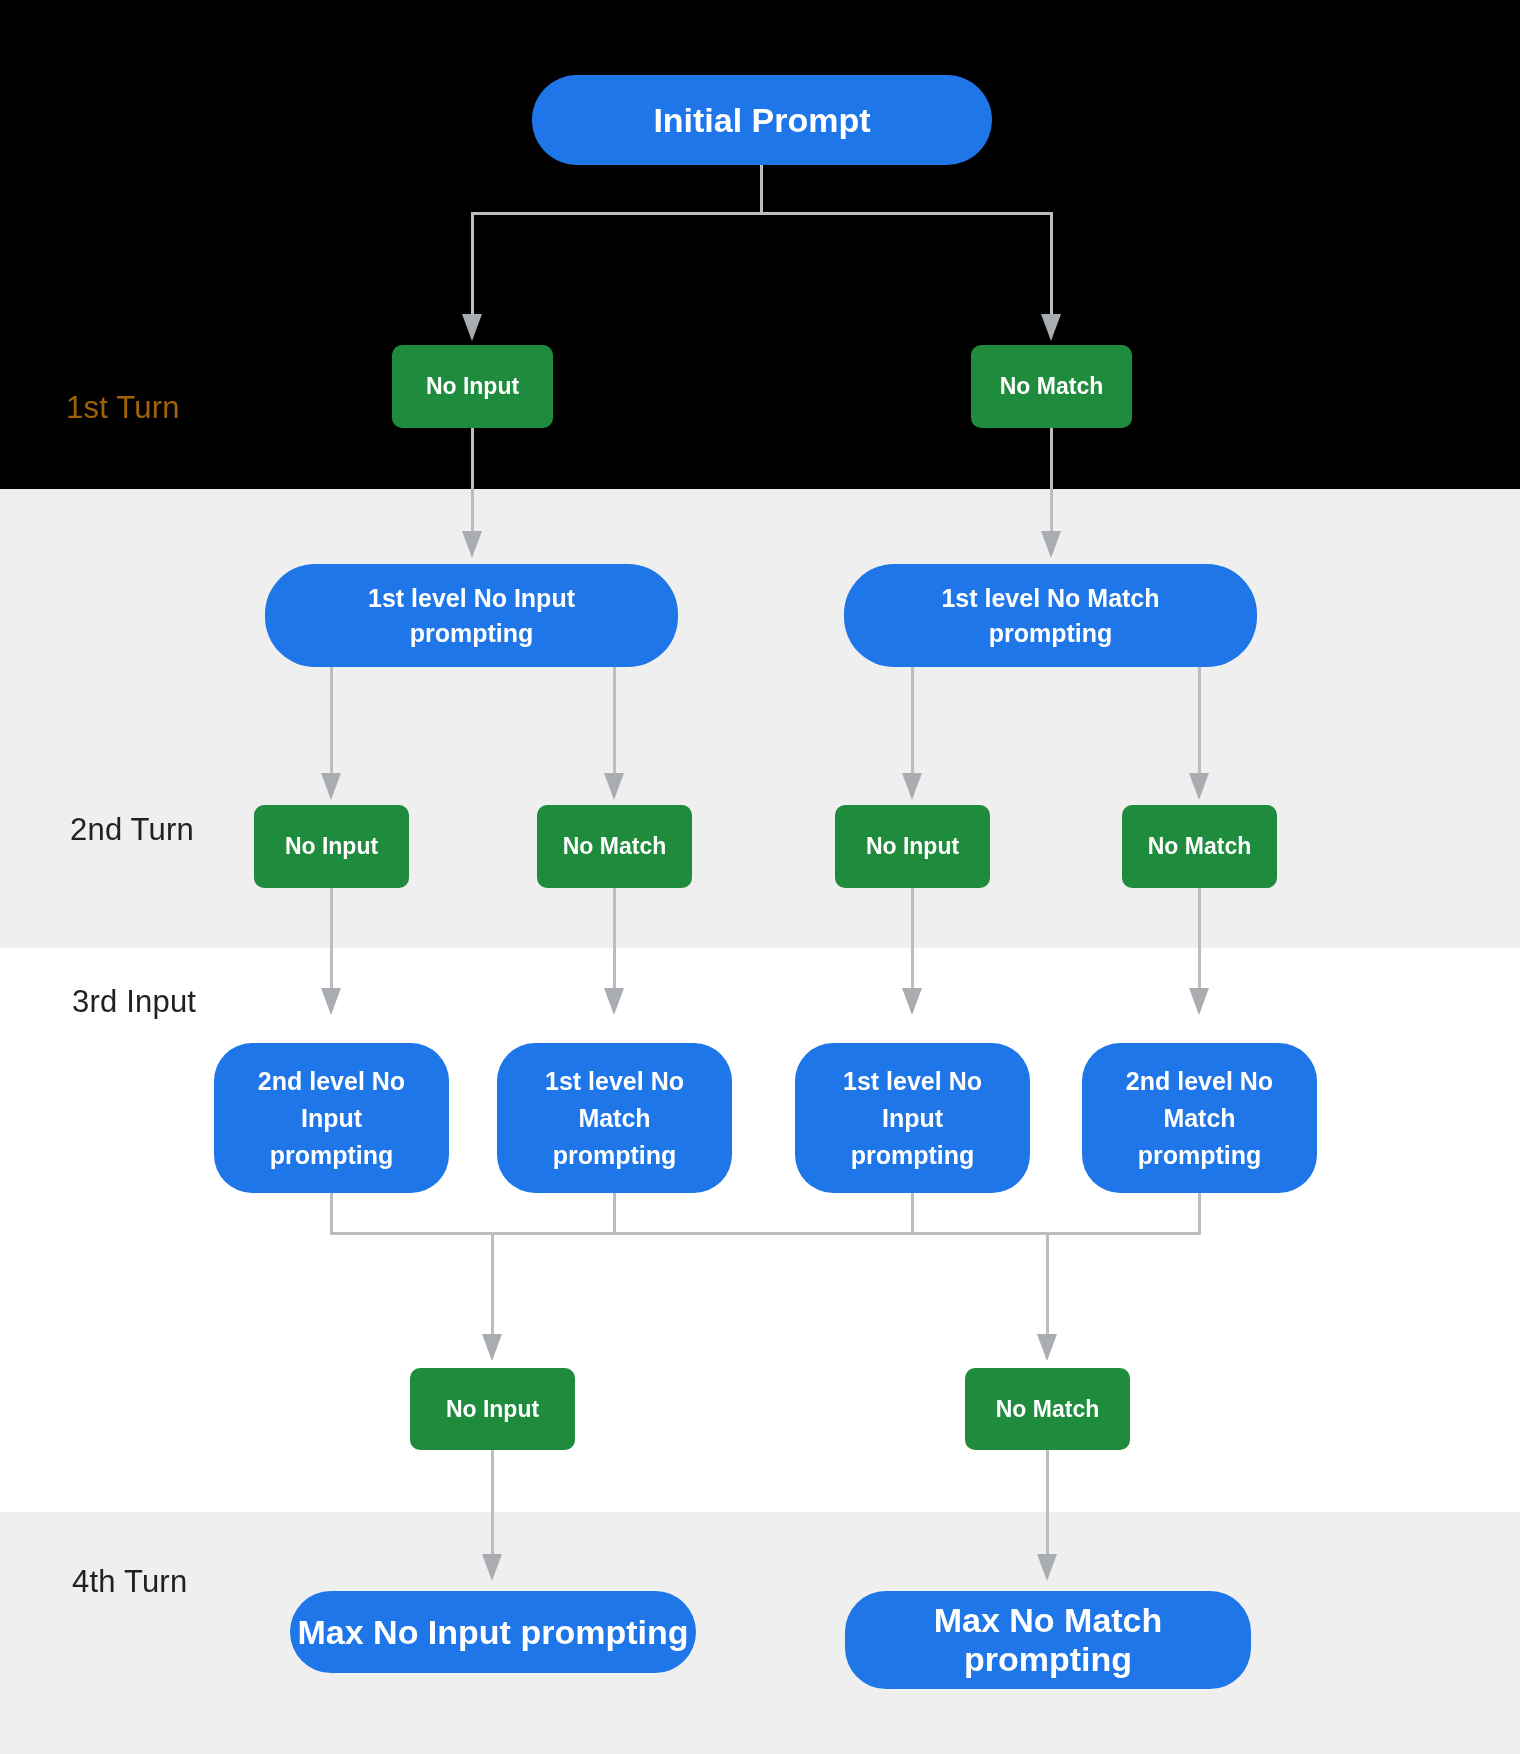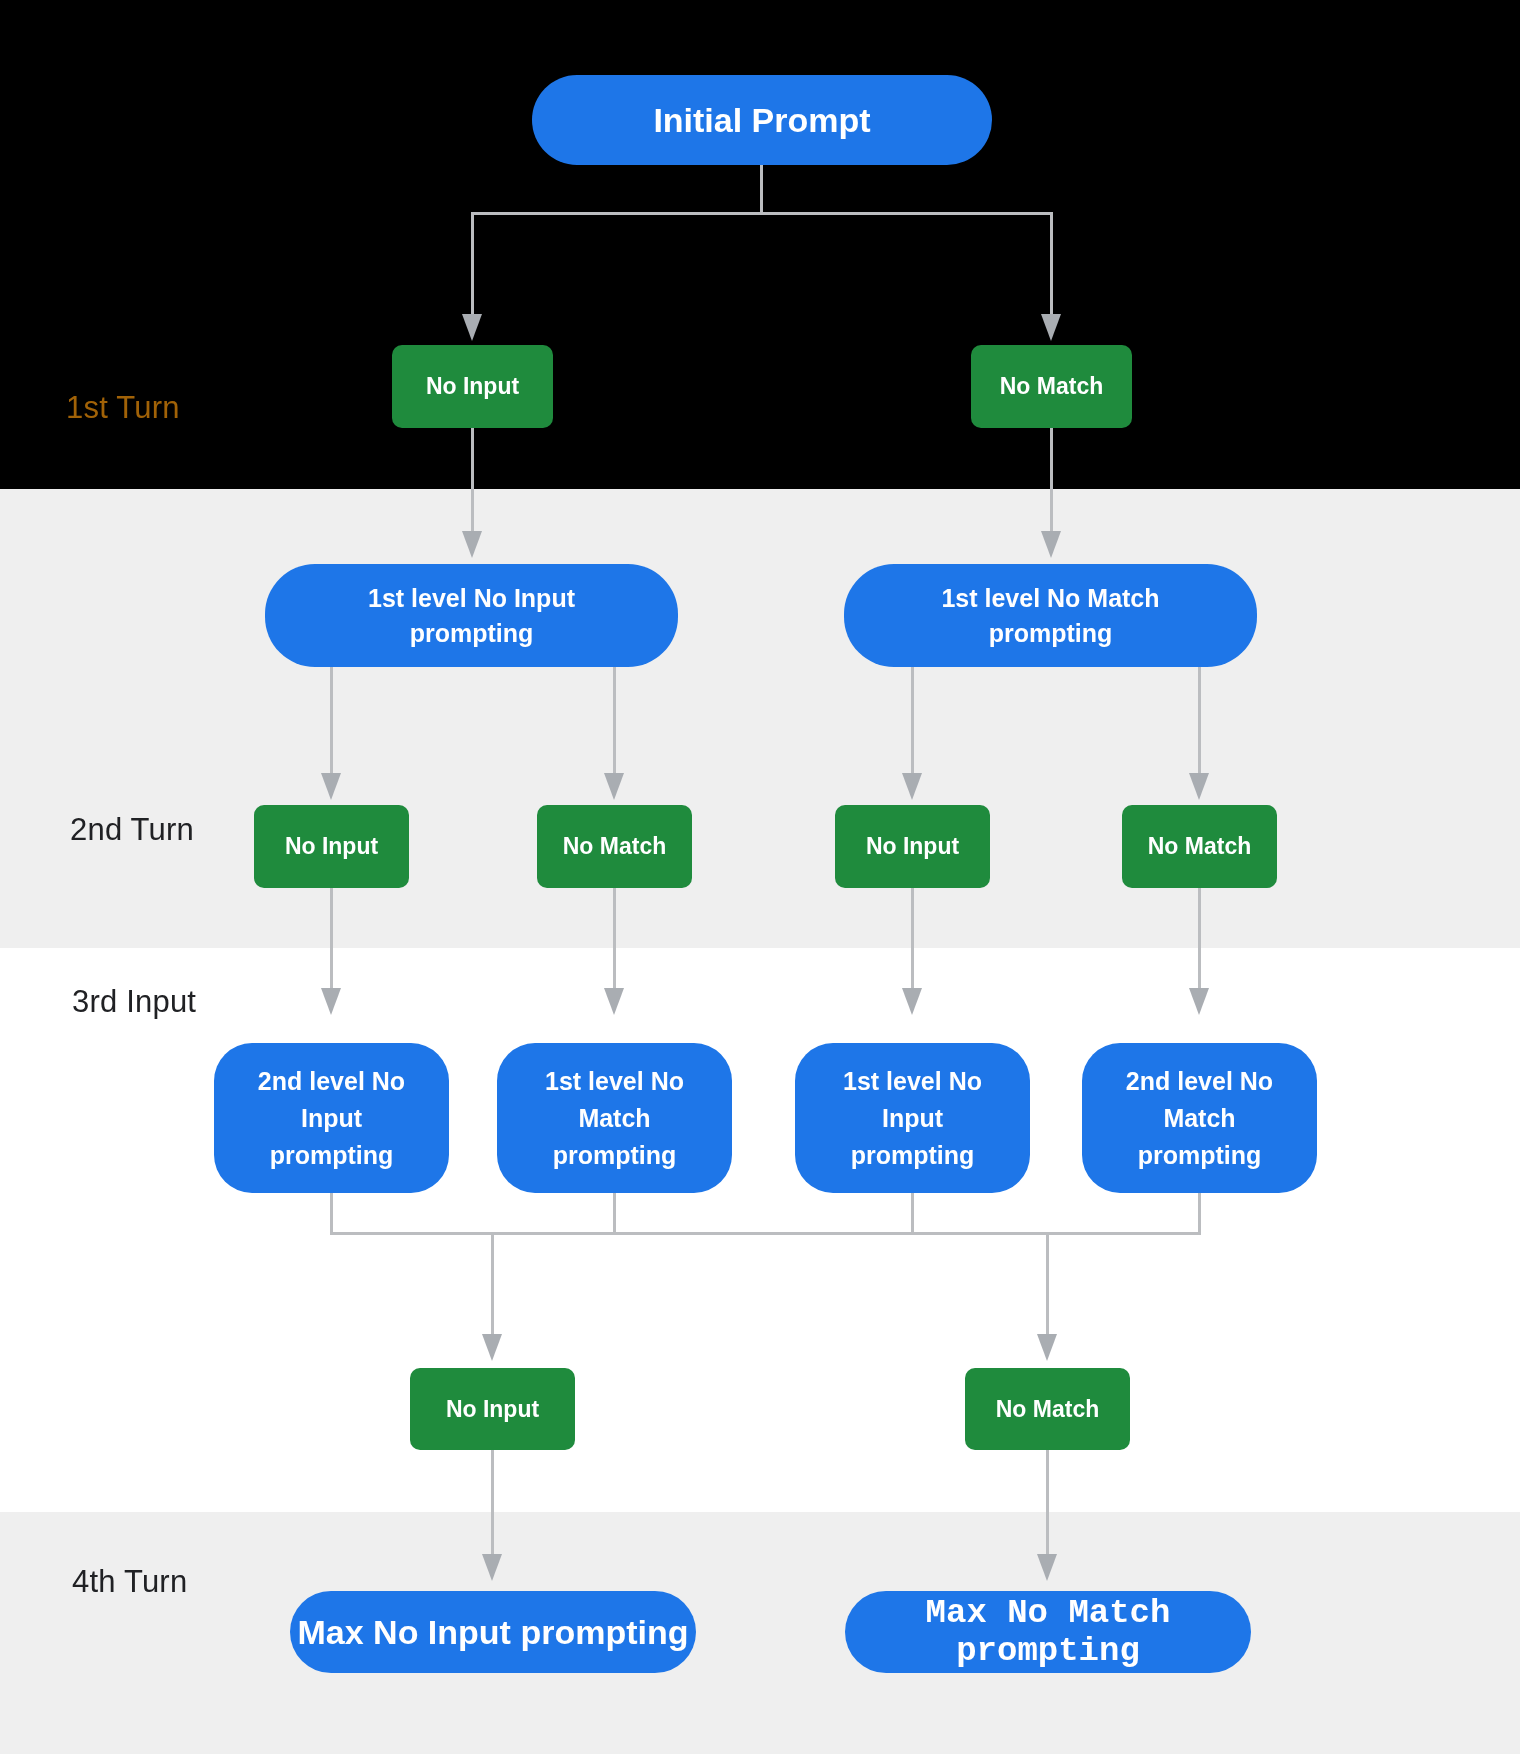--- a/index.html
+++ b/index.html
@@ -155,17 +155,17 @@
   <div class="node g-box" style="left:410px;top:1368px;width:165px;height:82px;">
     <span class="box-label">No Input</span>
   </div>
   <div class="node g-box" style="left:965px;top:1368px;width:165px;height:82px;">
     <span class="box-label">No Match</span>
   </div>
 
   <div class="node pill" style="left:290px;top:1591px;width:406px;height:82px;border-radius:41px;">
     <span class="box-label">Max No Input prompting</span>
   </div>
-  <div class="node pill" style="left:845px;top:1591px;width:406px;height:82px;border-radius:41px;font-family:Liberation Mono, monospace;">
+  <div class="node pill" style="left:845px;top:1591px;width:406px;height:98px;border-radius:41px;">
     <span class="box-label">Max No Match prompting</span>
   </div>
 
 </div>
 
 </body></html>

